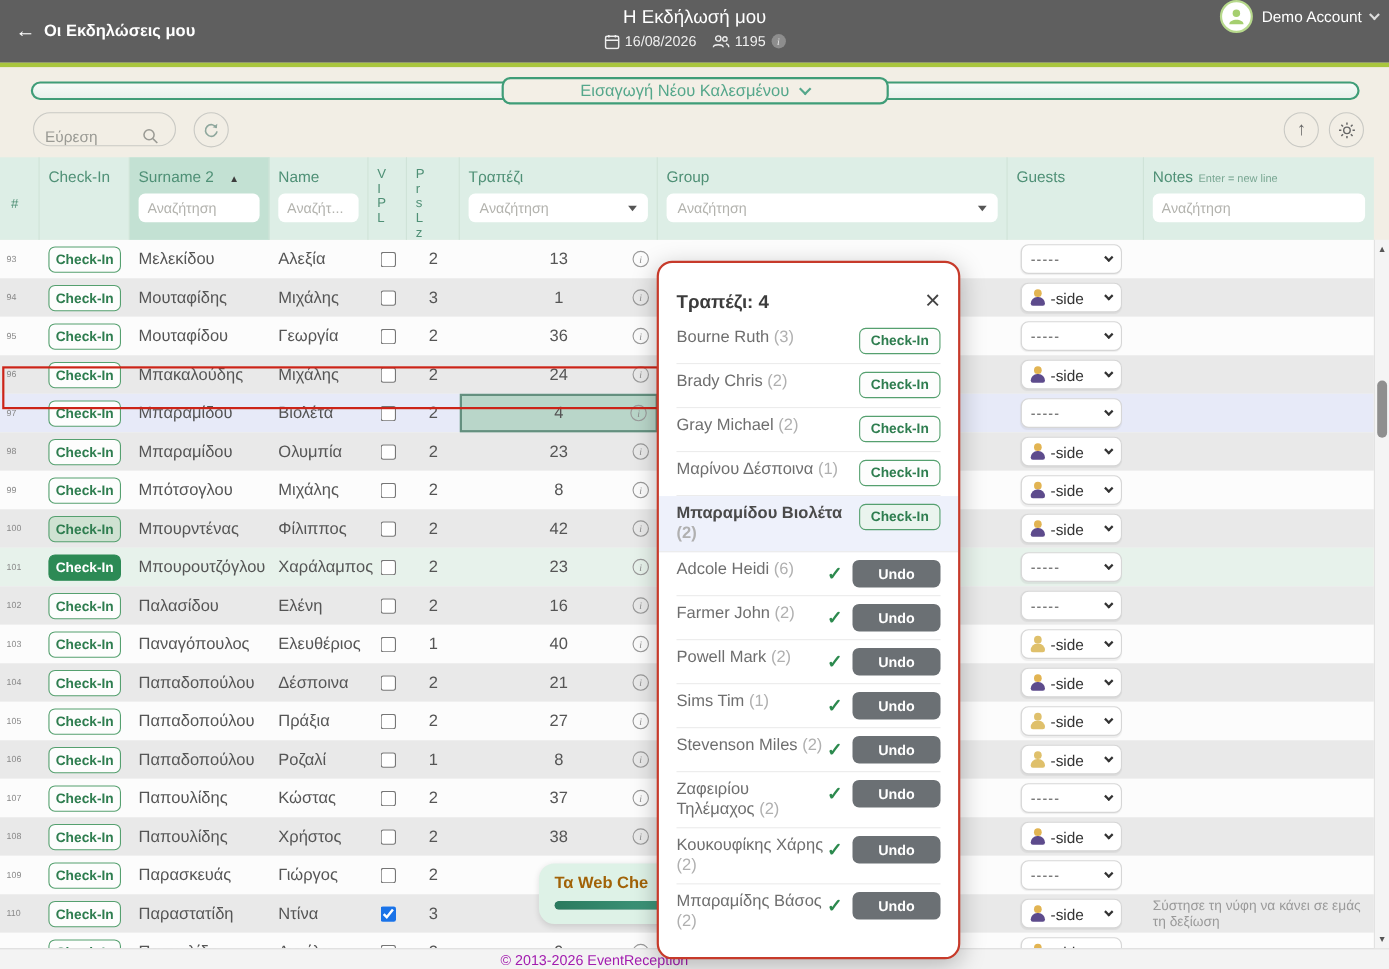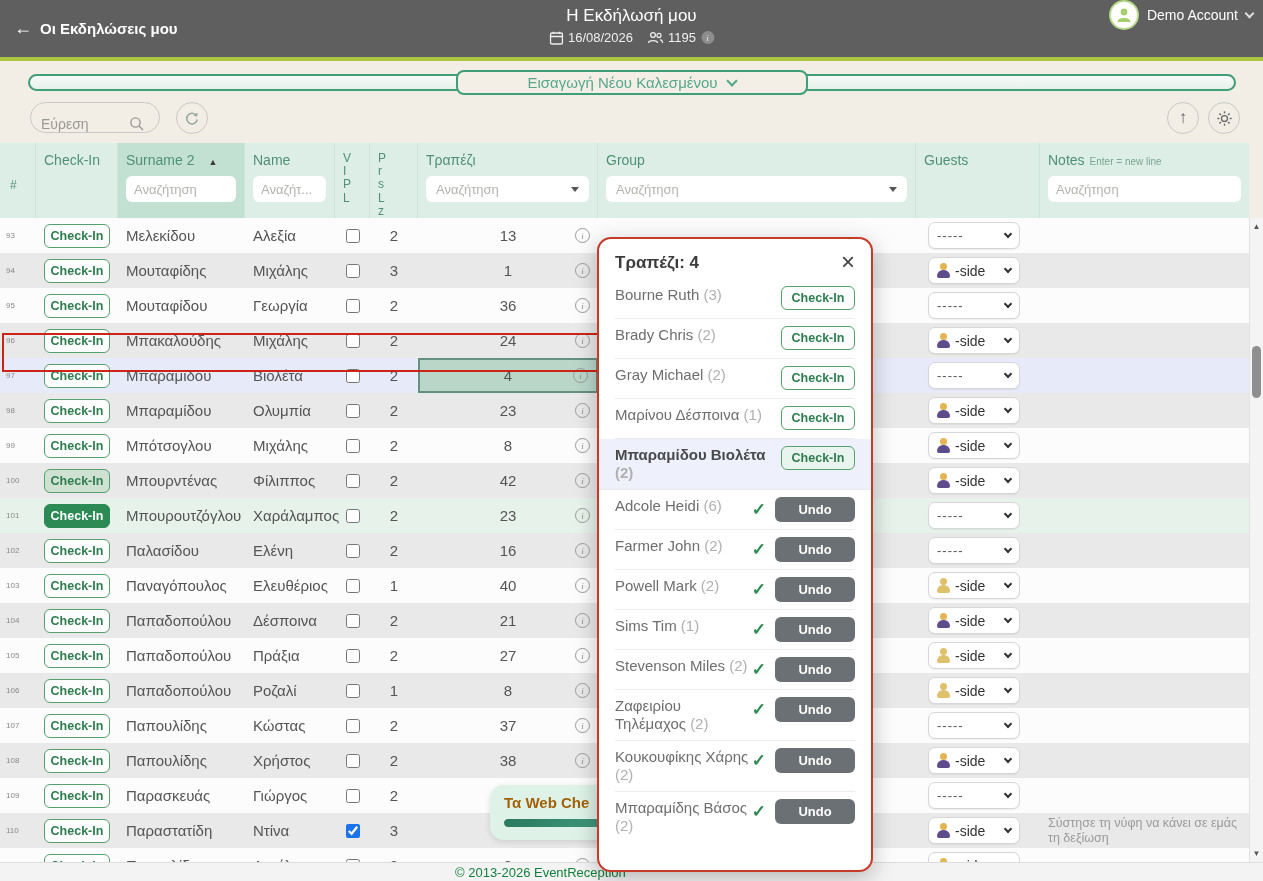--- a/index.html
+++ b/index.html
@@ -88,39 +88,39 @@
   .vs-thumb { position:absolute; left:2px; top:128px; width:9px; height:52px; background:#8f8f8f; border-radius:5px; cursor:pointer; }
 
   
   .toast { position:absolute; left:490px; top:785px; width:125px; height:55px; background:#def2e7; border-radius:14px 0 0 14px; z-index:6; overflow:hidden; padding:9px 0 0 14px; box-shadow:0 2px 6px rgba(0,0,0,.12); }
   .toast .ttext { font-size:15px; font-weight:bold; color:#a16207; white-space:nowrap; }
   .toast .tbar { margin-top:8px; width:160px; height:8px; border-radius:4px; background:#d6d6d6; overflow:hidden; }
   .toast .tfill { height:100%; border-radius:4px; background:linear-gradient(90deg,#2a7a5e,#46a186); }
 
   
   .modal { position:absolute; left:597px; top:237px; width:276px; height:635px; background:#fff; border:2px solid #c73a2a; border-radius:14px; z-index:20; box-shadow:0 6px 22px rgba(0,0,0,.25); padding:14px 16px 8px 16px; overflow:hidden; }
-  .m-head { display:flex; align-items:flex-start; justify-content:space-between; }
+  .m-head { display:flex; align-items:flex-start; justify-content:space-between;margin-top:12px; }
   .m-title { font-size:17px; font-weight:bold; color:#3c3c3c; }
   .m-close { font-size:24px; line-height:18px; color:#444; cursor:pointer; background:none; border:none; font-family:"Liberation Sans",sans-serif; }
   .m-list { margin-top:6px; }
   .m-entry { display:flex; align-items:flex-start; justify-content:space-between; padding:7px 0; border-bottom:1px solid #ececec; min-height:40px; }
   .m-entry:last-child { border-bottom:none; }
   .m-name { width:152px; font-size:15px; color:#6e6e6e; line-height:1.2; }
   .m-name .cnt { color:#b0b0b0; }
   .m-entry.hl { background:#eef1fb; margin:0 -16px; padding-left:16px; padding-right:16px; }
   .m-entry.hl .m-name { font-weight:bold; color:#4a4a4a; }
   .m-right { display:flex; align-items:center; gap:9px; }
   .m-check { color:#2c8a4e; font-size:17px; font-weight:bold; }
   .btn-undo { font-size:13px; font-weight:bold; color:#fff; background:#6b7074; border:none; border-radius:6px; padding:5px 0; width:80px; cursor:pointer; font-family:"Liberation Sans",sans-serif; }
   .m-entry .btn-checkin { width:74px; }
   .m-entry.hl .btn-checkin { background:#eaf4ee; }
 
   
   .footer { position:absolute; left:0; bottom:0; width:100%; height:19px; background:#f3f3f3; border-top:1px solid #dddddd; }
-  .f-copy { position:absolute; left:455px; top:2px; font-size:13px; color:#15803d; white-space:nowrap; }
+  .f-copy { position:absolute; left:455px; top:2px; font-size:13px; color:#a21caf; white-space:nowrap; }
 </style>
 </head>
 <body>
 
 <div class="app">
 
   <div class="topbar">
     <div class="back">
       <span class="arr">←</span>
       <span>Οι Εκδηλώσεις μου</span>

